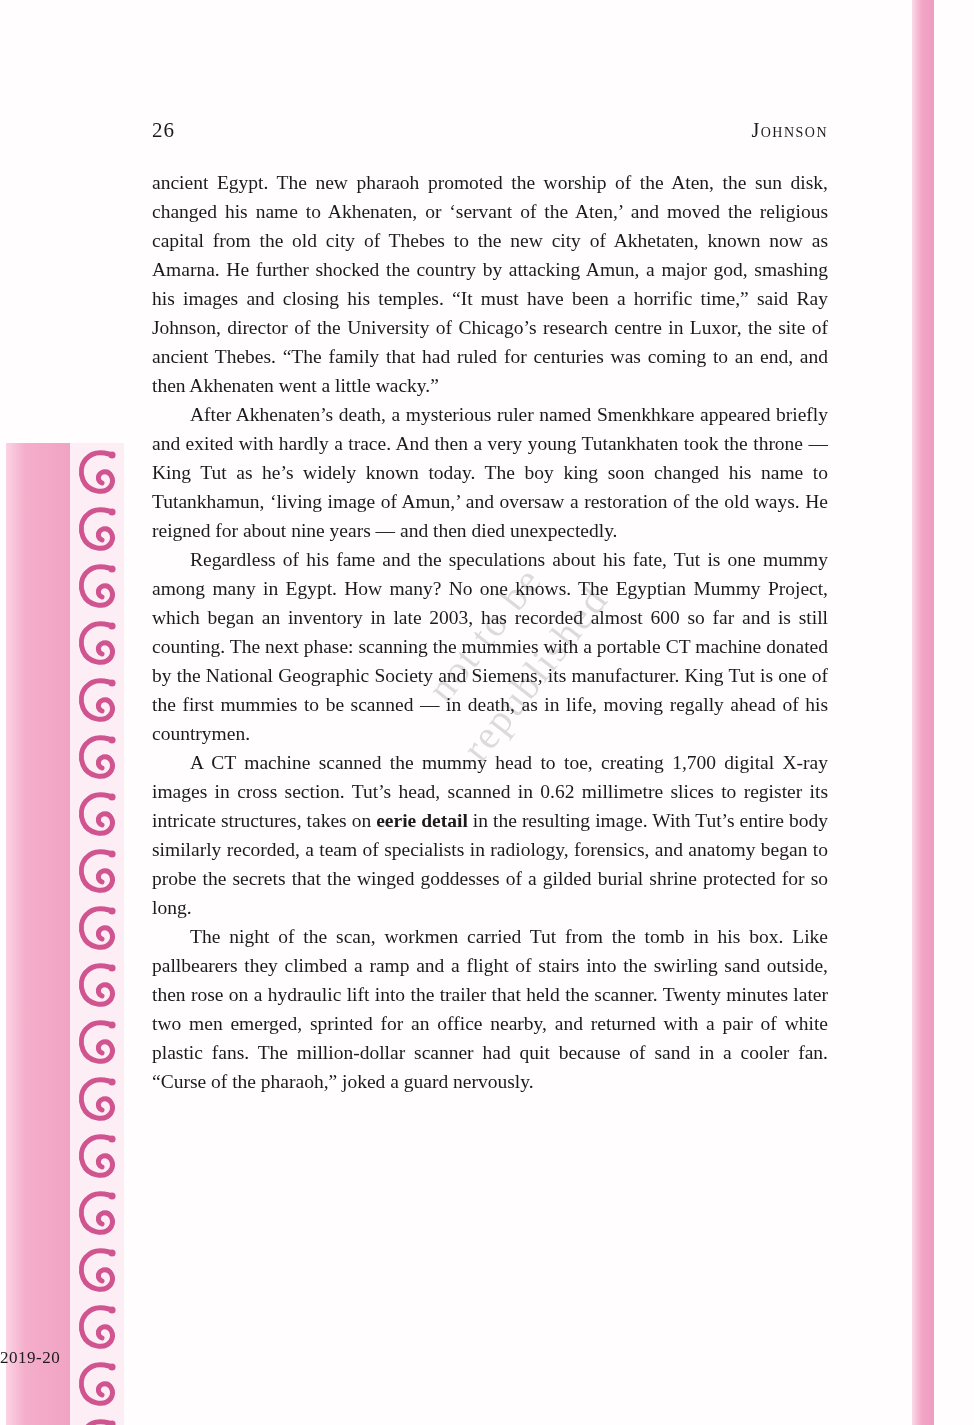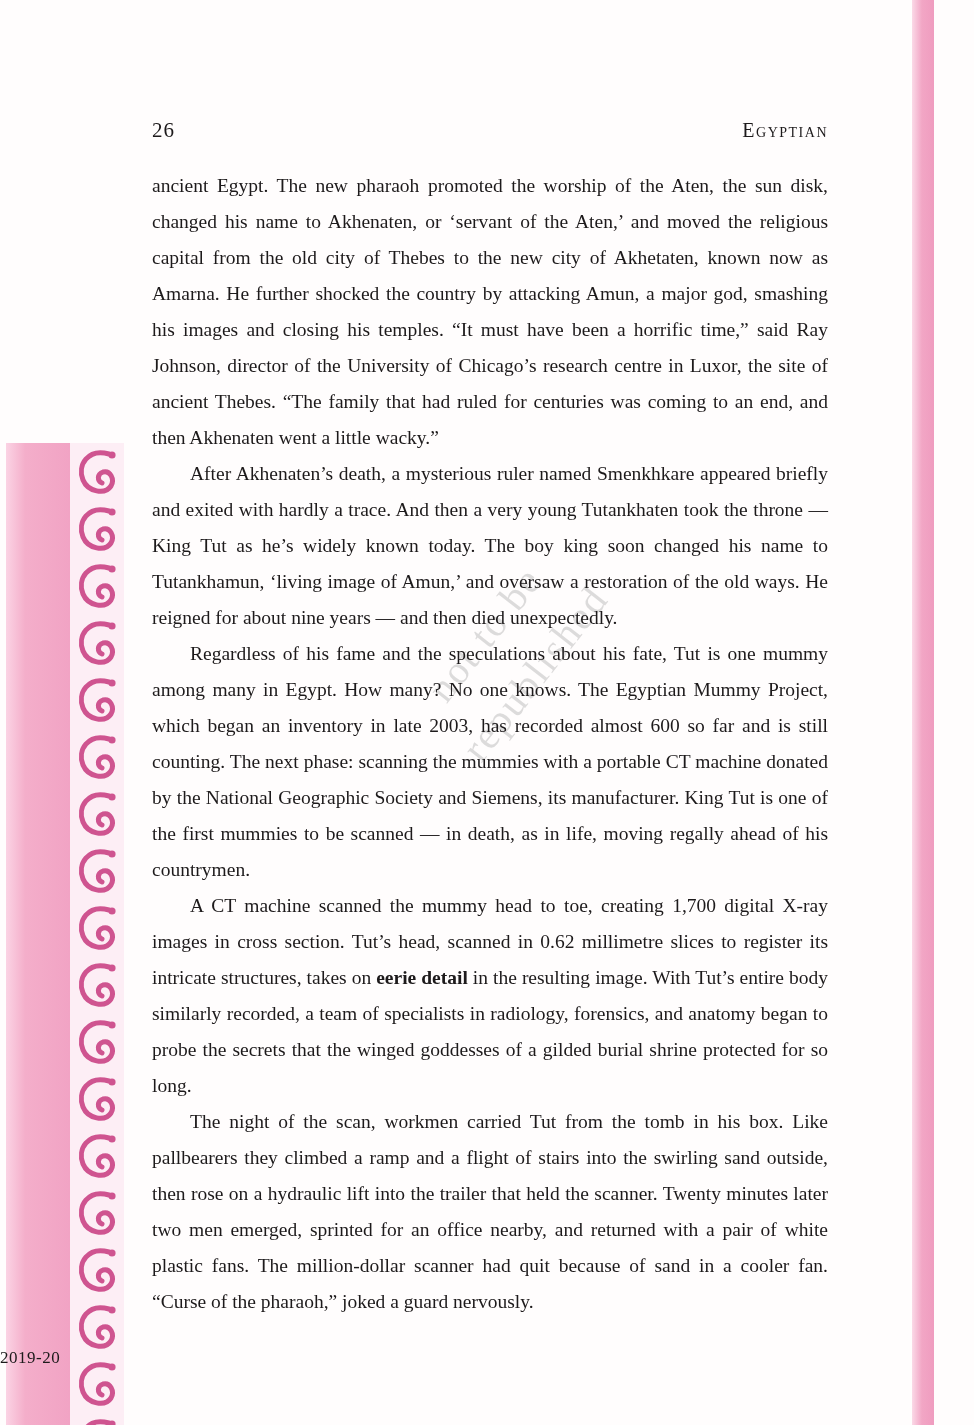--- a/index.html
+++ b/index.html
@@ -67,21 +67,21 @@
   }
 
   
   .text-column {
     position: absolute;
     top: 168px;
     left: 152px;
     width: 676px;
     text-align: justify;
     font-size: 19.5px;
-    line-height: 36px;
+    line-height: 29px;
   }
   .para { margin: 0; }
   .para.indent { text-indent: 38px; font-family: Liberation Serif, serif; }
   .bold { font-weight: bold; }
 
   
   .watermark {
     position: absolute;
     left: 345px;
     top: 590px;
@@ -124,21 +124,21 @@
         <rect x="0" y="0" width="54" height="100%" fill="#fdeef5"></rect>
         <rect x="0" y="0" width="54" height="100%" fill="url(#curl)"></rect>
       </svg>
     </div>
   </div>
 
   <div class="right-band"></div>
 
   <div class="header">
     <span class="page-number">26</span>
-    <span class="book-title">Egyptian</span>
+    <span class="book-title">Johnson</span>
   </div>
 
   <div class="watermark">not to be republished</div>
 
   <div class="text-column">
       <p class="para"><span>ancient Egypt. The new pharaoh promoted the worship of the Aten, the sun disk, changed his name to Akhenaten, or ‘servant of the Aten,’ and moved the religious capital from the old city of Thebes to the new city of Akhetaten, known now as Amarna. He further shocked the country by attacking Amun, a major god, smashing his images and closing his temples. “It must have been a horrific time,” said Ray Johnson, director of the University of Chicago’s research centre in Luxor, the site of ancient Thebes. “The family that had ruled for centuries was coming to an end, and then Akhenaten went a little wacky.”</span></p>
       <p class="para indent"><span>After Akhenaten’s death, a mysterious ruler named Smenkhkare appeared briefly and exited with hardly a trace. And then a very young Tutankhaten took the throne — King Tut as he’s widely known today. The boy king soon changed his name to Tutankhamun, ‘living image of Amun,’ and oversaw a restoration of the old ways. He reigned for about nine years — and then died unexpectedly.</span></p>
       <p class="para indent"><span>Regardless of his fame and the speculations about his fate, Tut is one mummy among many in Egypt. How many? No one knows. The Egyptian Mummy Project, which began an inventory in late 2003, has recorded almost 600 so far and is still counting. The next phase: scanning the mummies with a portable CT machine donated by the National Geographic Society and Siemens, its manufacturer. King Tut is one of the first mummies to be scanned — in death, as in life, moving regally ahead of his countrymen.</span></p>
       <p class="para indent"><span>A CT machine scanned the mummy head to toe, creating 1,700 digital X-ray images in cross section. Tut’s head, scanned in 0.62 millimetre slices to register its intricate structures, takes on </span><span class="bold">eerie detail</span><span> in the resulting image. With Tut’s entire body similarly recorded, a team of specialists in radiology, forensics, and anatomy began to probe the secrets that the winged goddesses of a gilded burial shrine protected for so long.</span></p>
       <p class="para indent"><span>The night of the scan, workmen carried Tut from the tomb in his box. Like pallbearers they climbed a ramp and a flight of stairs into the swirling sand outside, then rose on a hydraulic lift into the trailer that held the scanner. Twenty minutes later two men emerged, sprinted for an office nearby, and returned with a pair of white plastic fans. The million-dollar scanner had quit because of sand in a cooler fan. “Curse of the pharaoh,” joked a guard nervously.</span></p>

